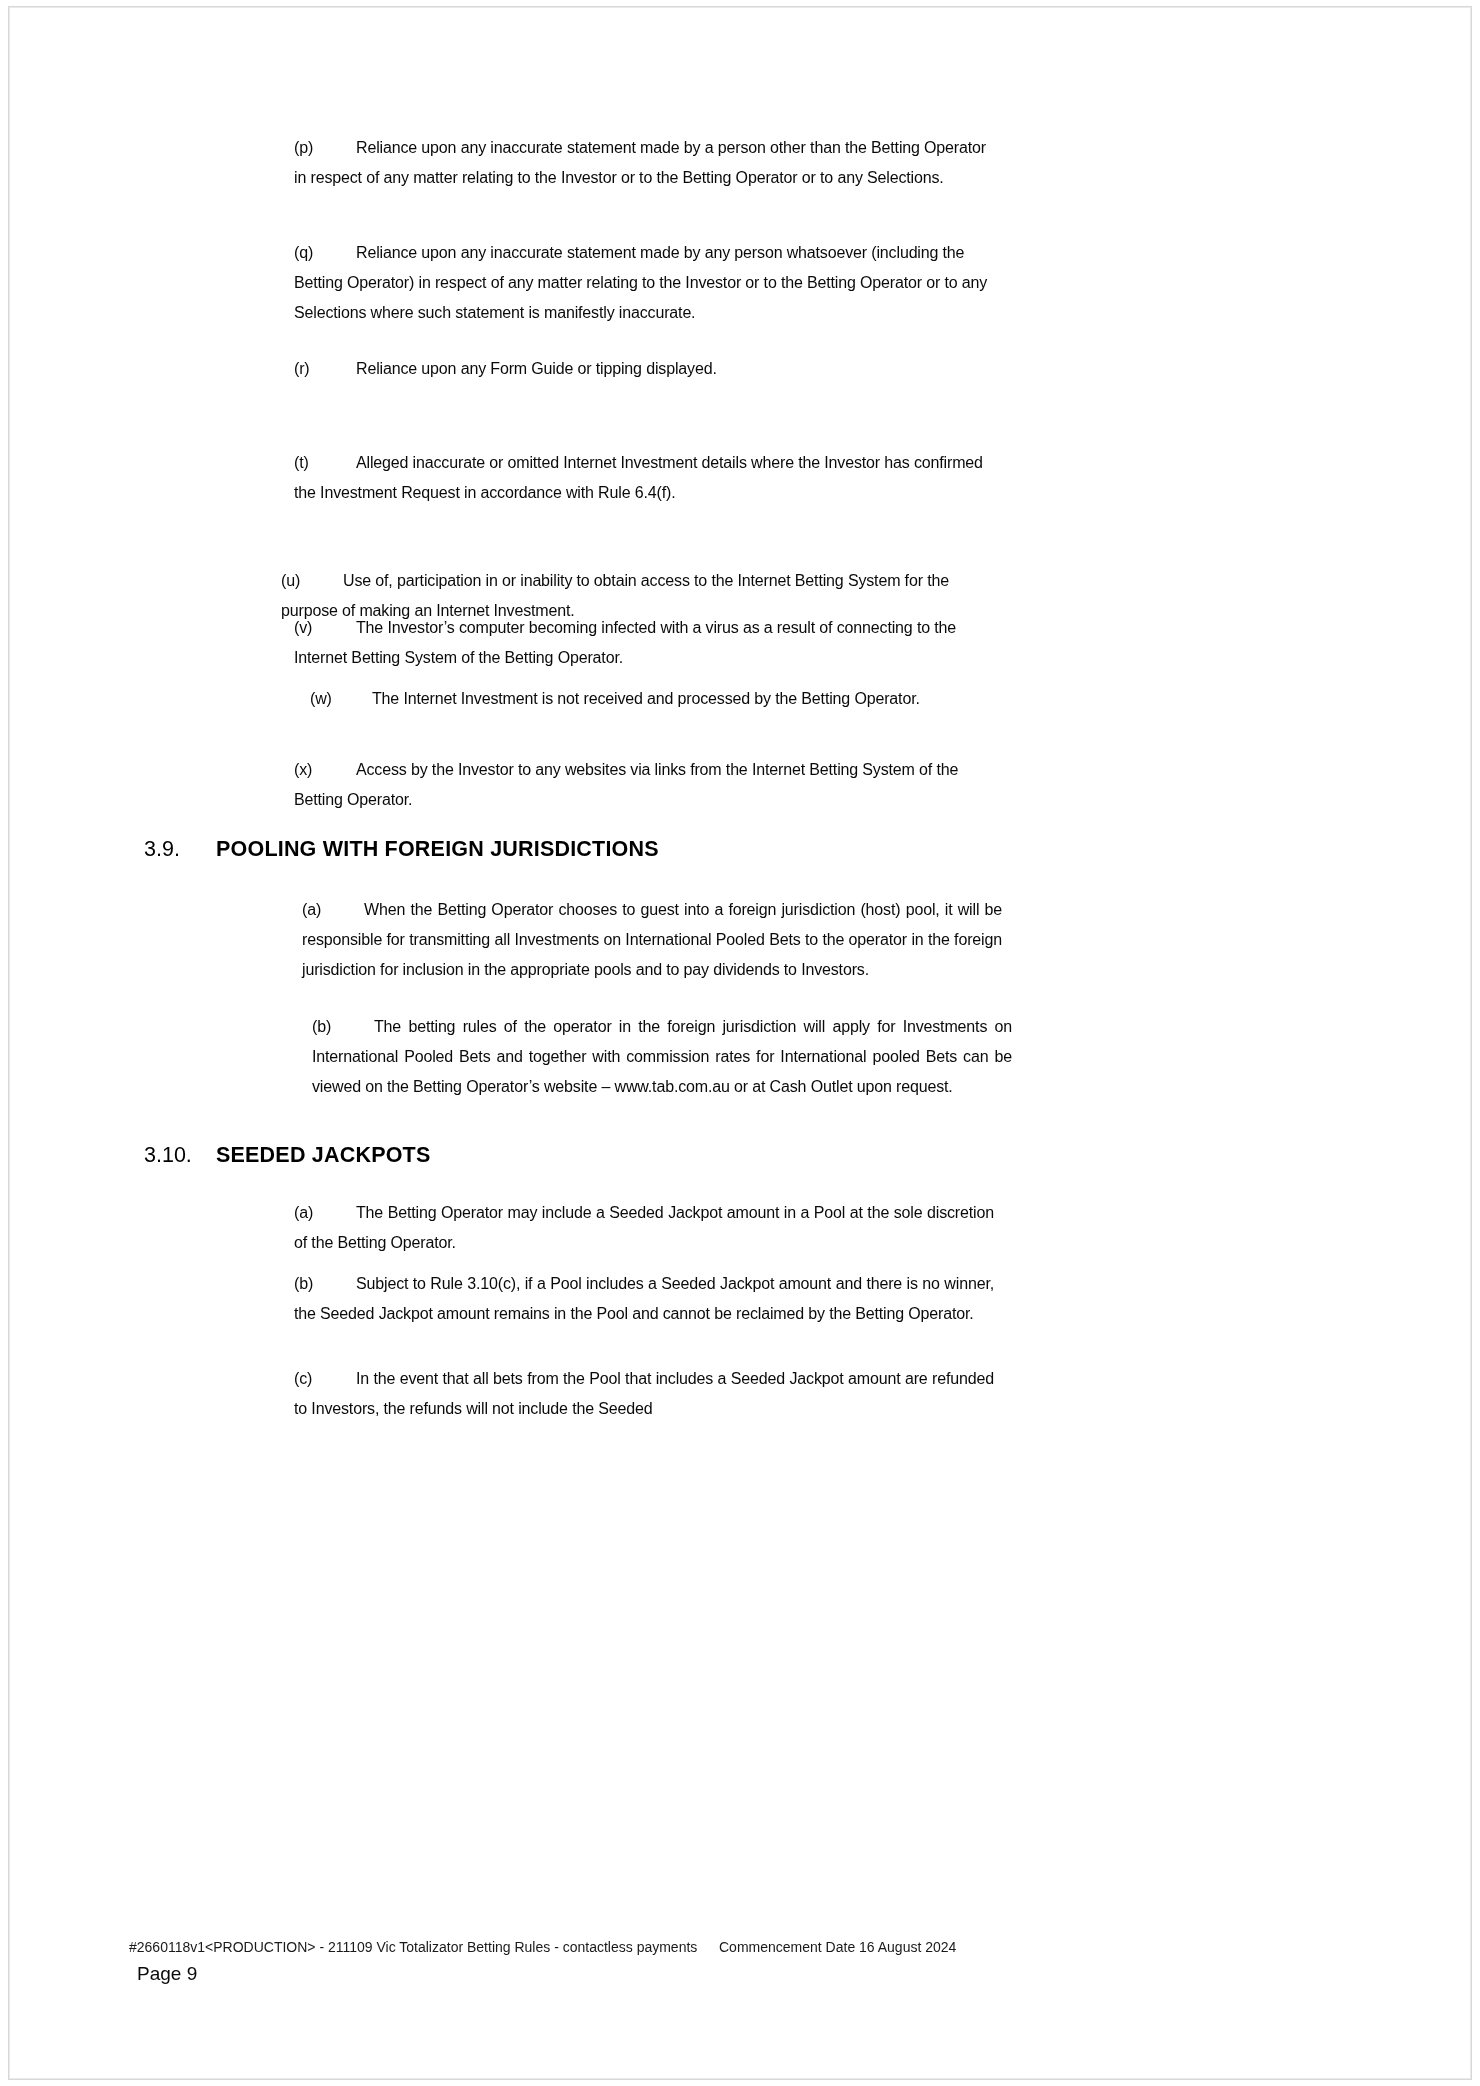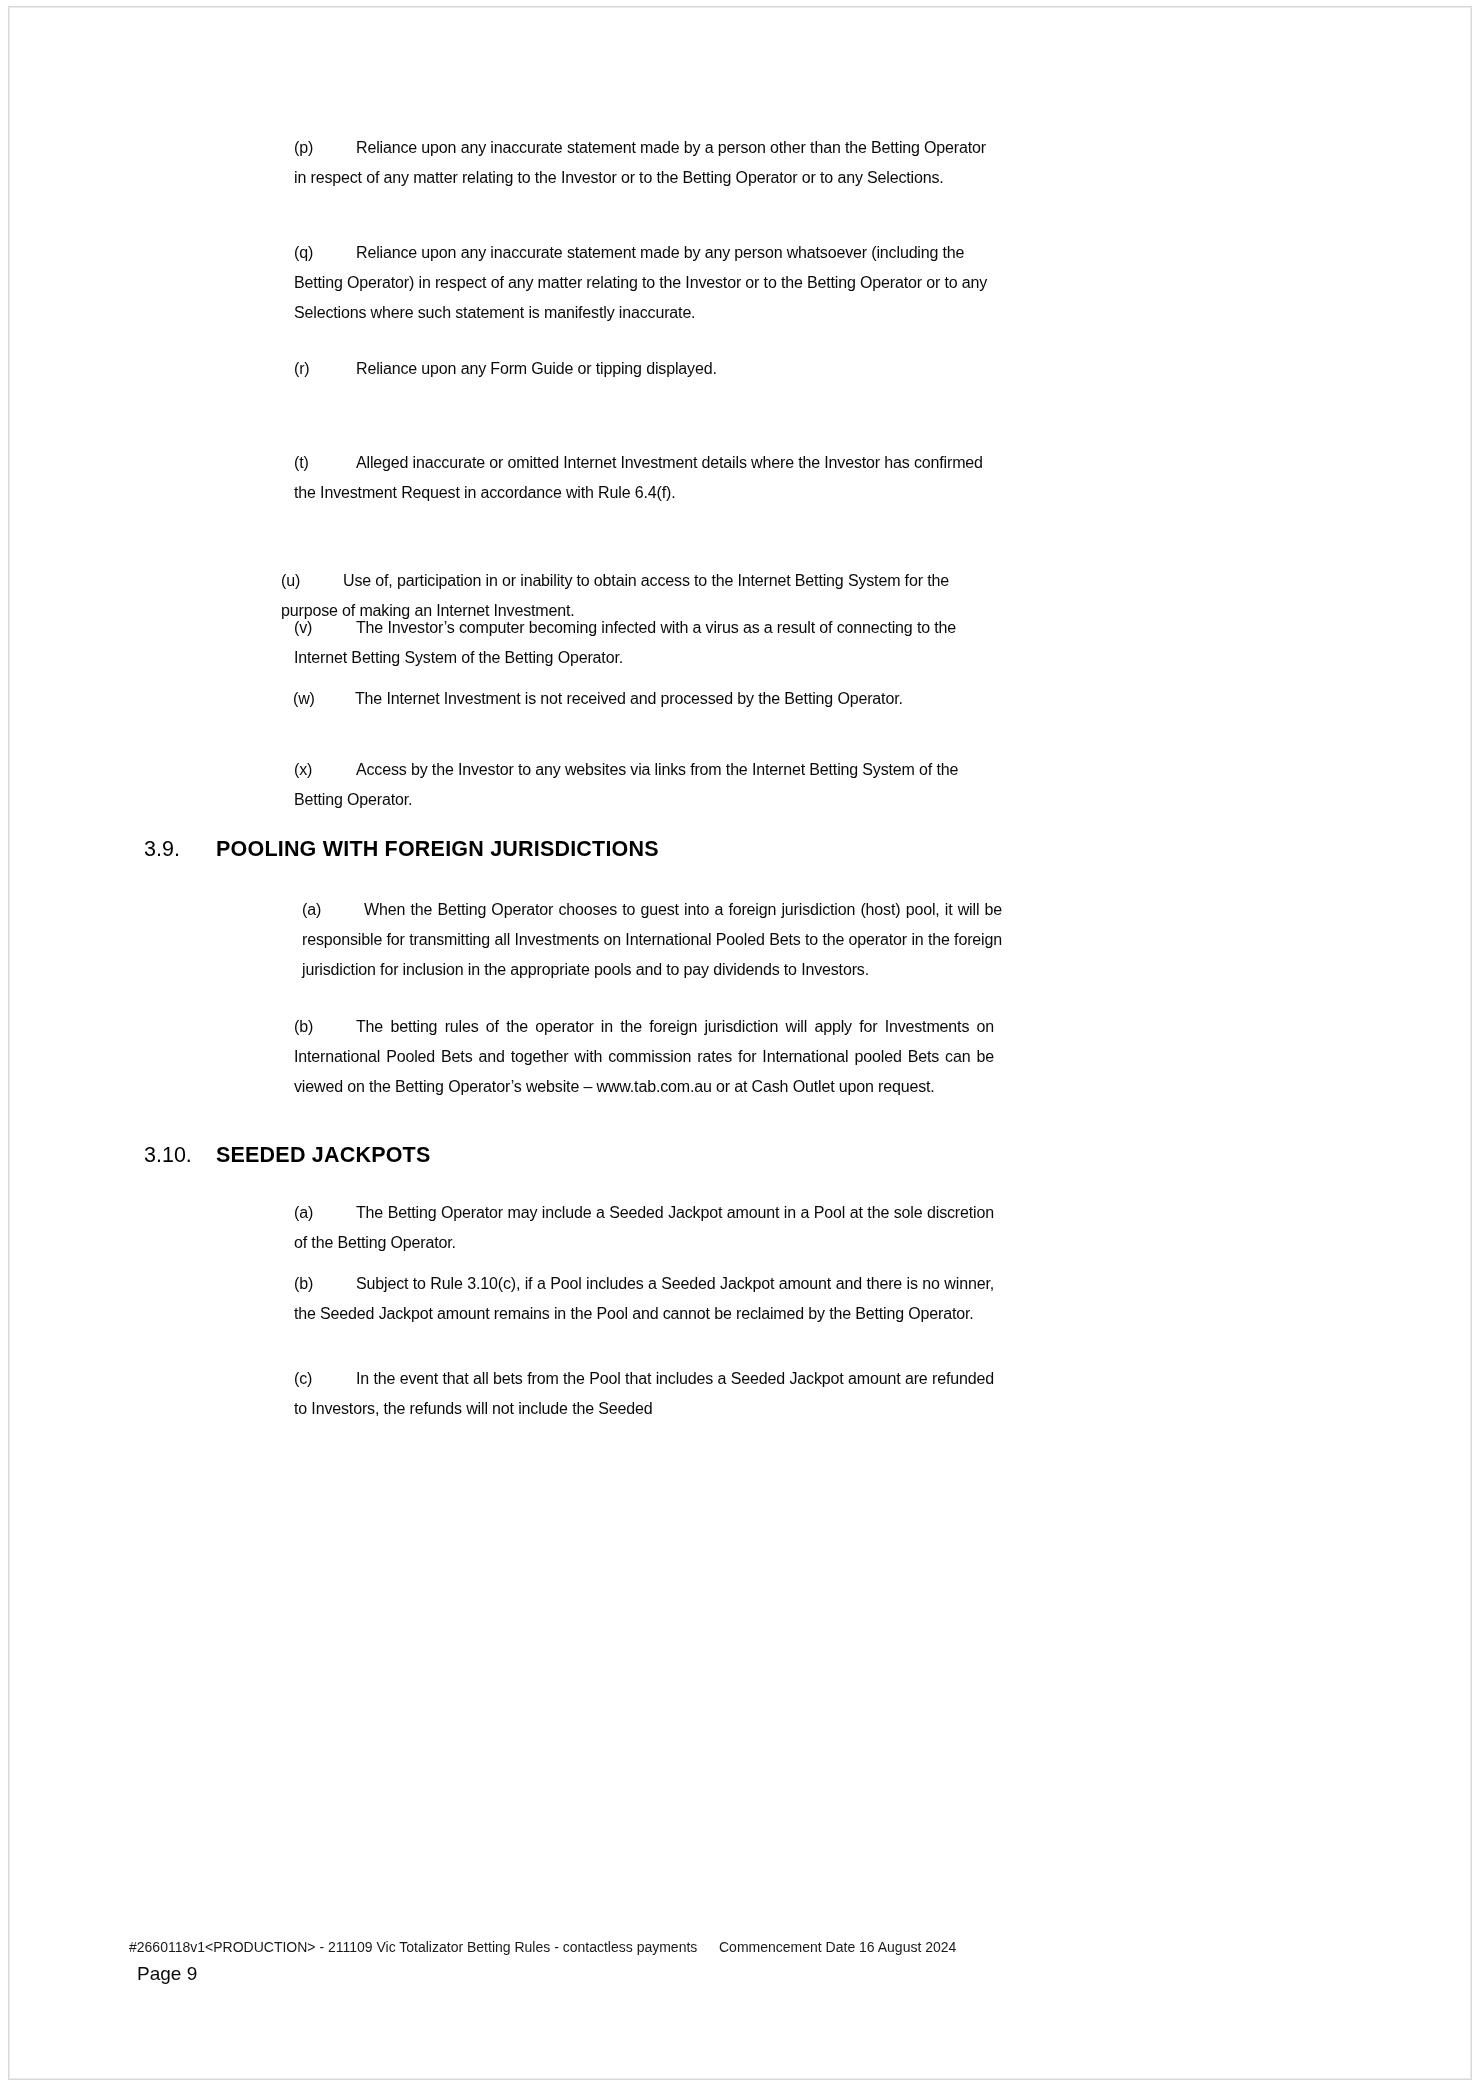--- a/index.html
+++ b/index.html
@@ -131,37 +131,37 @@
       </div>
 
       <div class="para" style="left:272px; top:535px; width:700px;margin-top:24px;">
         <span class="lbl">(u)</span><span>Use of, participation in or inability to obtain access to the Internet Betting System for the purpose of making an Internet Investment.</span>
       </div>
 
       <div class="para" style="left:285px; top:606px; width:700px;">
         <span class="lbl">(v)</span><span>The Investor’s computer becoming infected with a virus as a result of connecting to the Internet Betting System of the Betting Operator.</span>
       </div>
 
-      <div class="para" style="left:284px; top:677px; width:700px;">
+      <div class="para" style="left:301px; top:677px; width:700px;">
         <span class="lbl">(w)</span><span>The Internet Investment is not received and processed by the Betting Operator.</span>
       </div>
 
       <div class="para" style="left:285px; top:748px; width:700px;">
         <span class="lbl">(x)</span><span>Access by the Investor to any websites via links from the  Internet Betting System of the Betting Operator.</span>
       </div>
 
       <div class="heading" style="left:135px; top:828px;">
         <span class="num">3.9.</span><span class="title">POOLING WITH FOREIGN JURISDICTIONS</span>
       </div>
 
       <div class="para justify" style="left:285px; top:888px; width:700px;margin-left:8px;">
         <span class="lbl">(a)</span><span>When the Betting Operator chooses to guest into a foreign jurisdiction (host) pool, it will be responsible for transmitting all Investments on International Pooled Bets to the operator in the foreign jurisdiction for inclusion in the appropriate pools and to pay dividends to Investors.</span>
       </div>
 
-      <div class="para justify" style="left:285px; top:1005px; width:700px;">
+      <div class="para justify" style="left:303px; top:1005px; width:700px;">
         <span class="lbl">(b)</span><span>The betting rules of the operator in the foreign jurisdiction will apply for Investments on International Pooled Bets and together with commission rates for International pooled Bets can be viewed on the Betting Operator’s website – www.tab.com.au or at Cash Outlet upon request.</span>
       </div>
 
       <div class="heading" style="left:135px; top:1134px;">
         <span class="num">3.10.</span><span class="title">SEEDED JACKPOTS</span>
       </div>
 
       <div class="para justify" style="left:285px; top:1191px; width:700px;">
         <span class="lbl">(a)</span><span>The Betting Operator may include a Seeded Jackpot amount in a Pool at the sole discretion of the Betting Operator.</span>
       </div>

